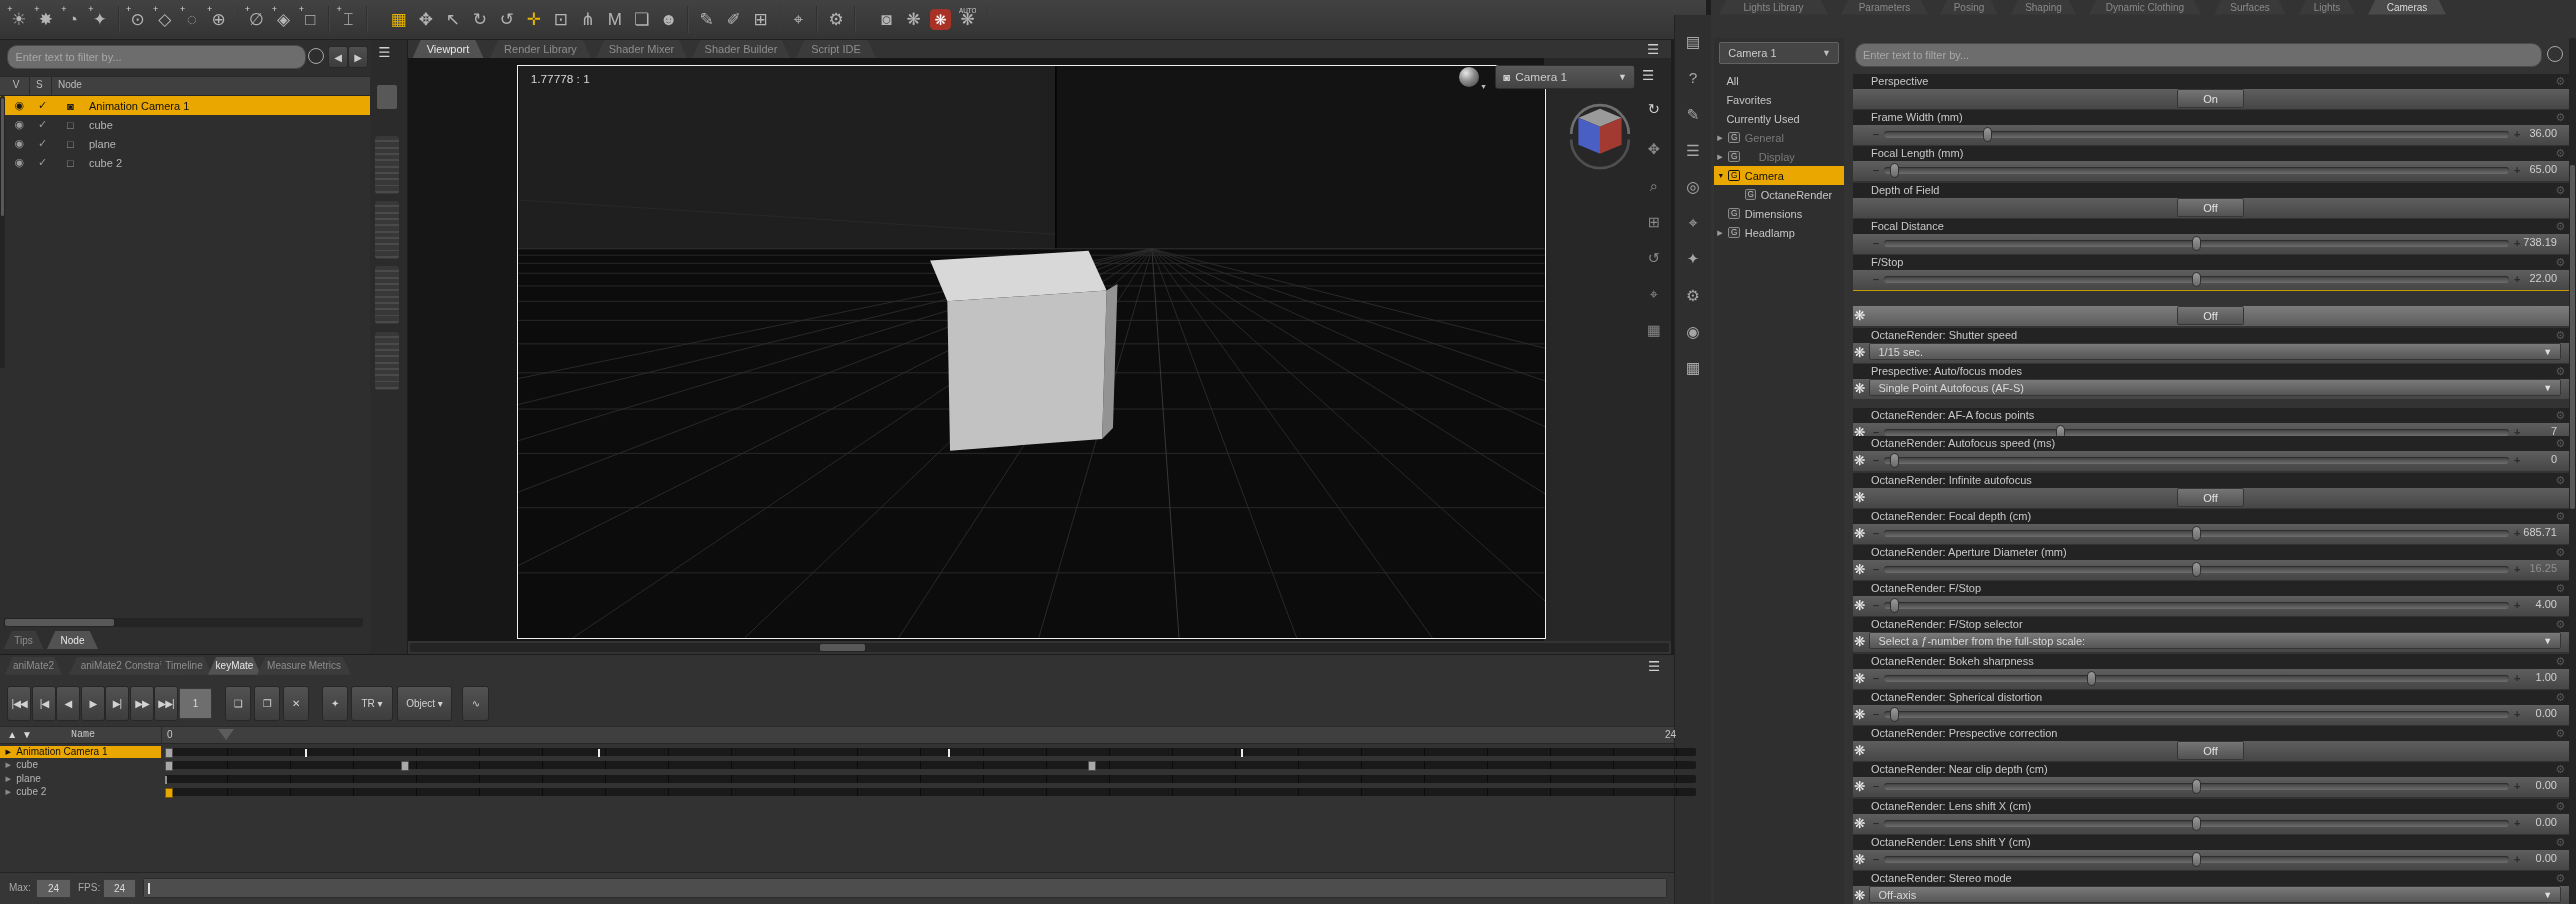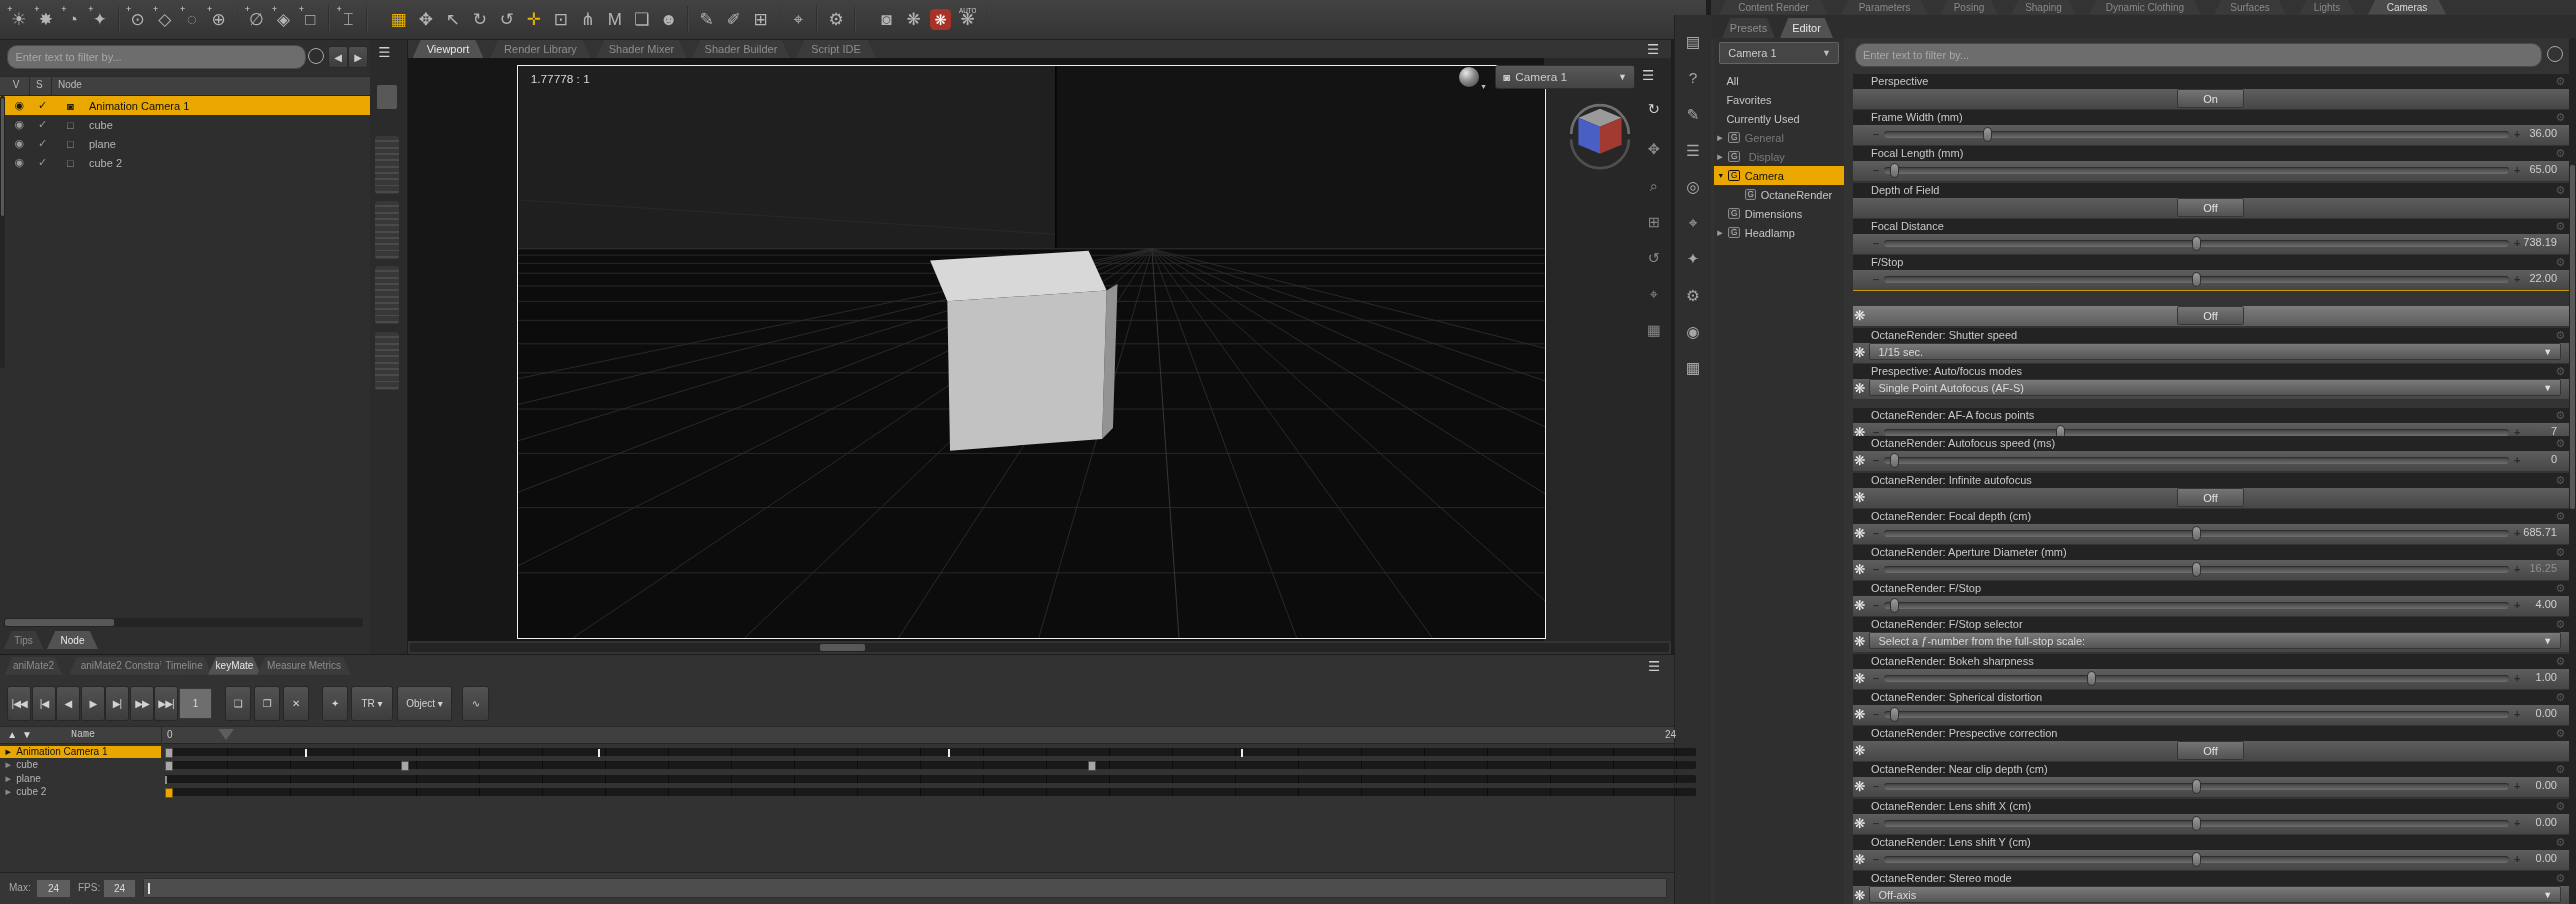--- a/index.html
+++ b/index.html
@@ -425,24 +425,20 @@
     <div class="num-field" style="left:103px;top:6.3px;width:31px;height:16.3px;">24</div>
     <div class="abs" style="left:143px;top:5.4px;width:1522px;height:18px;background:#4d4d4d;border:0.9px solid #2c2c2c;border-radius:1.8px;">
       <div class="abs" style="left:3.6px;top:3.6px;width:2.7px;height:11px;background:#e0e0e0;"></div>
     </div>
   </div>
 </div>
 
 <div class="wedgebar abs" style="left:1711px;top:0;width:865px;height:14.5px;"></div>
 <div id="dock-tabs"></div>
 <div id="right-dock" class="abs">
-  <div id="sub-tabs" style="position:absolute;left:0;top:14.5px;width:865px;height:23.5px;background:#2d2d2d;">
-      <div class="trap" style="left: 11px; top: 3.6px; width: 53px; height: 20px;">Presets</div>
-      <div class="trap active" style="left: 69px; top: 3.6px; width: 53px; height: 20px;">Editor</div>
-    </div>
   <div id="side-col">
     <div class="cam-select">
       <span>Camera 1</span>
       <span class="caret">▼</span>
     </div>
     <div id="side-items">
         <div class="side-item" style="top: 33px;">
           <div style="position: absolute; left: 12.7px;">All</div>
         </div>
         <div class="side-item" style="top: 52px;">
@@ -452,21 +448,21 @@
           <div style="position: absolute; left: 12.7px;">Currently Used</div>
         </div>
         <div class="side-item dim" style="top: 90px;">
           <div class="arr">▶</div>
           <div class="gbox" style="left: 14.5px;">G</div>
           <div style="position: absolute; left: 31px;">General</div>
         </div>
         <div class="side-item dim" style="top: 109px;">
           <div class="arr">▶</div>
           <div class="gbox" style="left: 14.5px;">G</div>
-          <div style="position: absolute; left: 35px;">Display</div>
+          <div style="position: absolute; left: 45px;">Display</div>
         </div>
         <div class="side-item selected" style="top: 128px;">
           <div class="arr">▼</div>
           <div class="gbox" style="left: 14.5px;">G</div>
           <div style="position: absolute; left: 31px;">Camera</div>
         </div>
         <div class="side-item" style="top: 147px;">
           <div class="gbox" style="left: 31px;">G</div>
           <div style="position: absolute; left: 47px;">OctaneRender</div>
         </div>
@@ -790,21 +786,21 @@
             </div>
           </div>
         </div>
       </div>
     <div class="scrollbar" style="left:716px;top:0;width:7.2px;height:867px;">
       <div class="thumb" style="left:0.9px;top:127px;width:5.4px;height:344px;"></div>
       </div>
   </div>
 </div>
 
-<div class="dock-tab" style="left: 1719px; top: 0px; width: 109px;">Content Render</div>
+<div class="dock-tab" style="left: 1719px; top: 0px; width: 109px;">Lights Library</div>
 <div class="dock-tab" style="left: 1841px; top: 0px; width: 87px;">Parameters</div>
 <div class="dock-tab" style="left: 1940px; top: 0px; width: 58px;">Posing</div>
 <div class="dock-tab" style="left: 2011px; top: 0px; width: 65px;">Shaping</div>
 <div class="dock-tab" style="left: 2089px; top: 0px; width: 112px;">Dynamic Clothing</div>
 <div class="dock-tab" style="left: 2214px; top: 0px; width: 72px;">Surfaces</div>
 <div class="dock-tab" style="left: 2299px; top: 0px; width: 56px;">Lights</div>
 <div class="dock-tab active" style="left: 2368px; top: 0px; width: 78px;">Cameras</div>
 
 
 </body></html>

